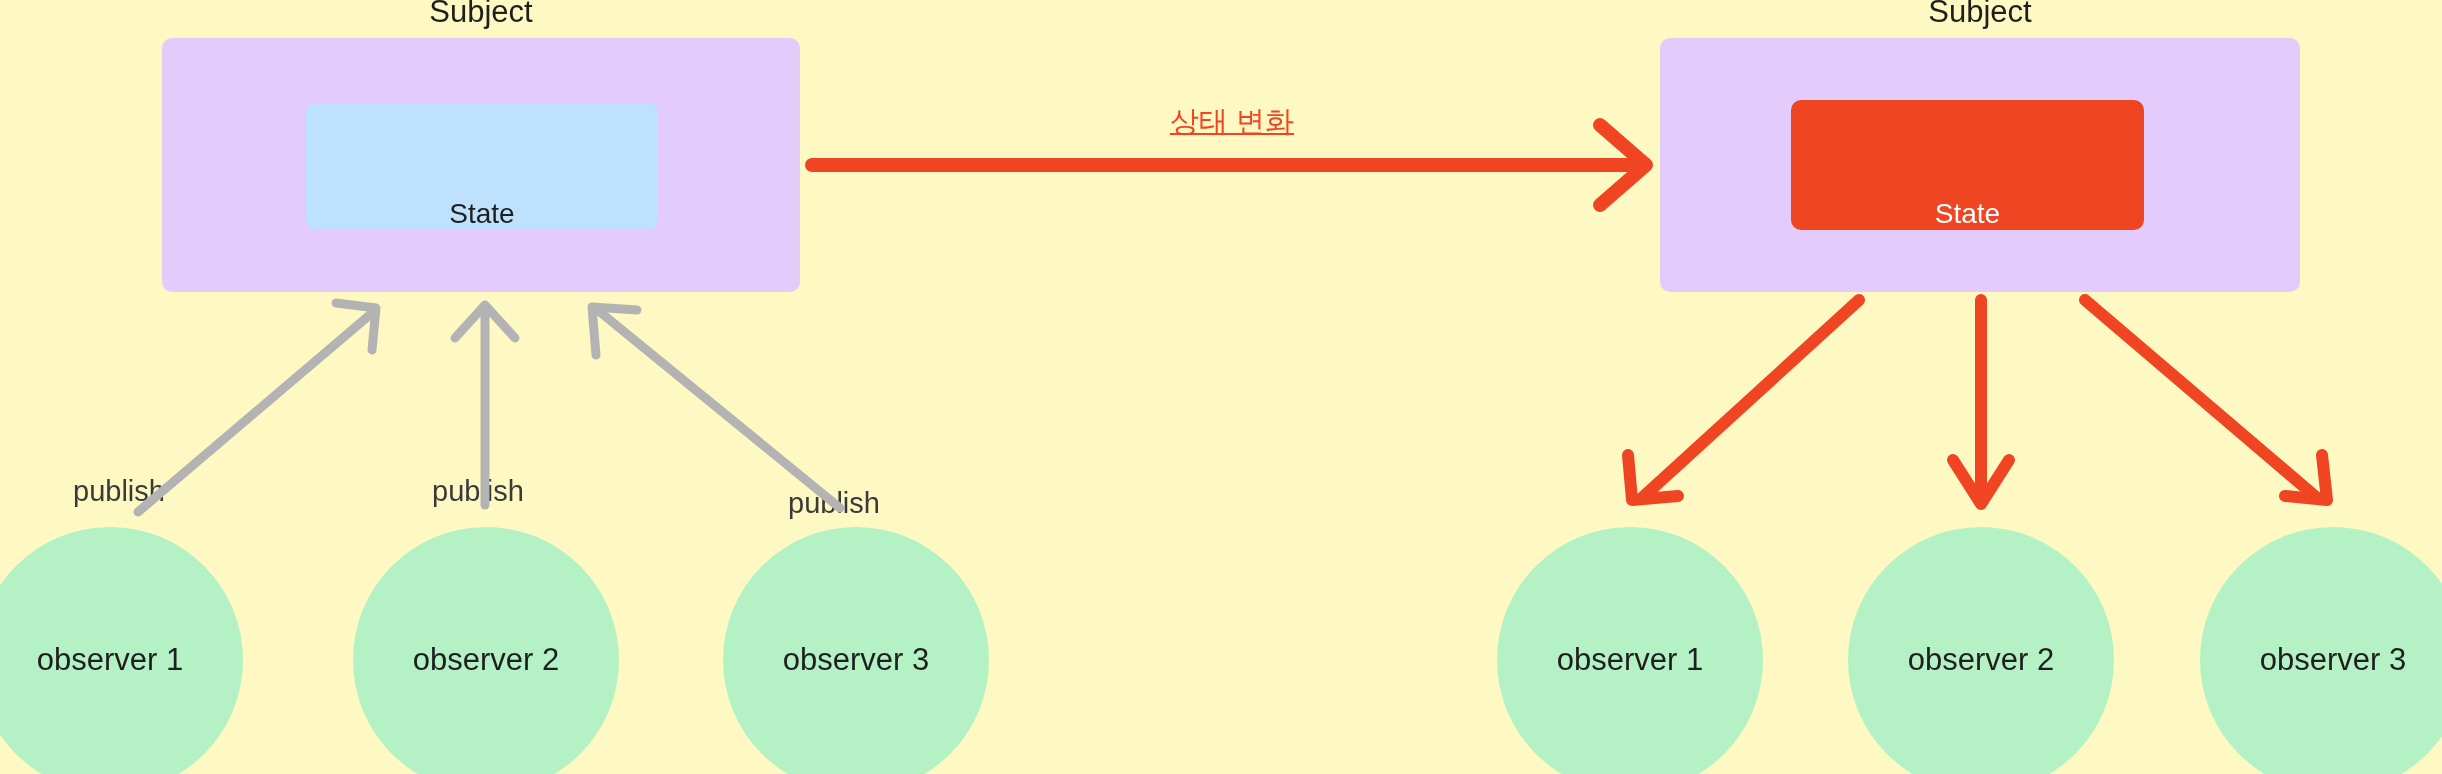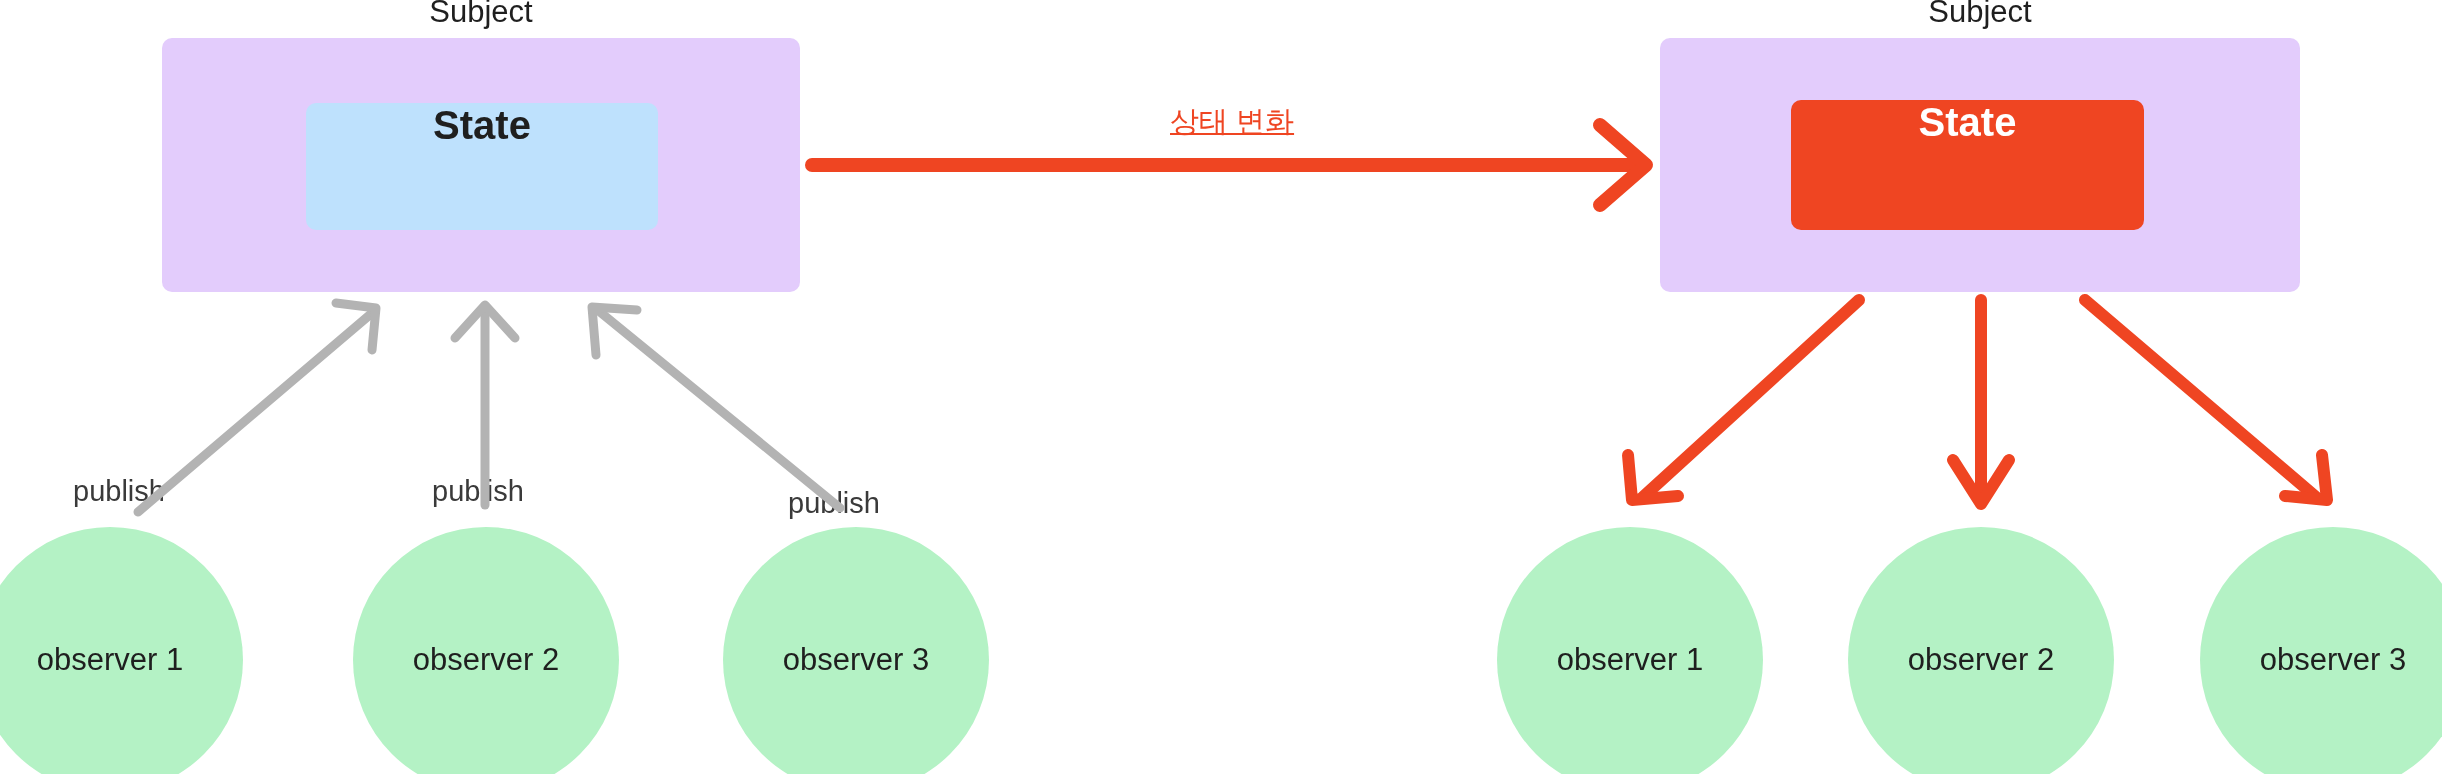--- a/index.html
+++ b/index.html
@@ -4,21 +4,21 @@
 <style>
   html, body {
     margin: 0;
     padding: 0;
     background: #000000;
   }
   #canvas {
     position: relative;
     width: 2442px;
     height: 774px;
-    background: #ffffff;
+    background: #fef9c3;
     overflow: hidden;
     font-family: "Liberation Sans", "DejaVu Sans", sans-serif;
   }
   svg.layer {
     position: absolute;
     left: 0;
     top: 0;
     width: 2442px;
     height: 774px;
     pointer-events: none;
@@ -32,24 +32,23 @@
     white-space: nowrap;
   }
   .subject-box {
     position: absolute;
     border-radius: 10px;
   }
   .state-box {
     position: absolute;
     border-radius: 10px;
     display: flex;
-    align-items: flex-start;
+    align-items: flex-end;
     justify-content: center;
-    font-size: 40px;
-    font-weight: bold;
+    font-size: 28px;
   }
   .observer {
     position: absolute;
     border-radius: 50%;
     display: flex;
     align-items: center;
     justify-content: center;
     color: #1f1f1f;
     font-size: 31px;
     white-space: nowrap;

